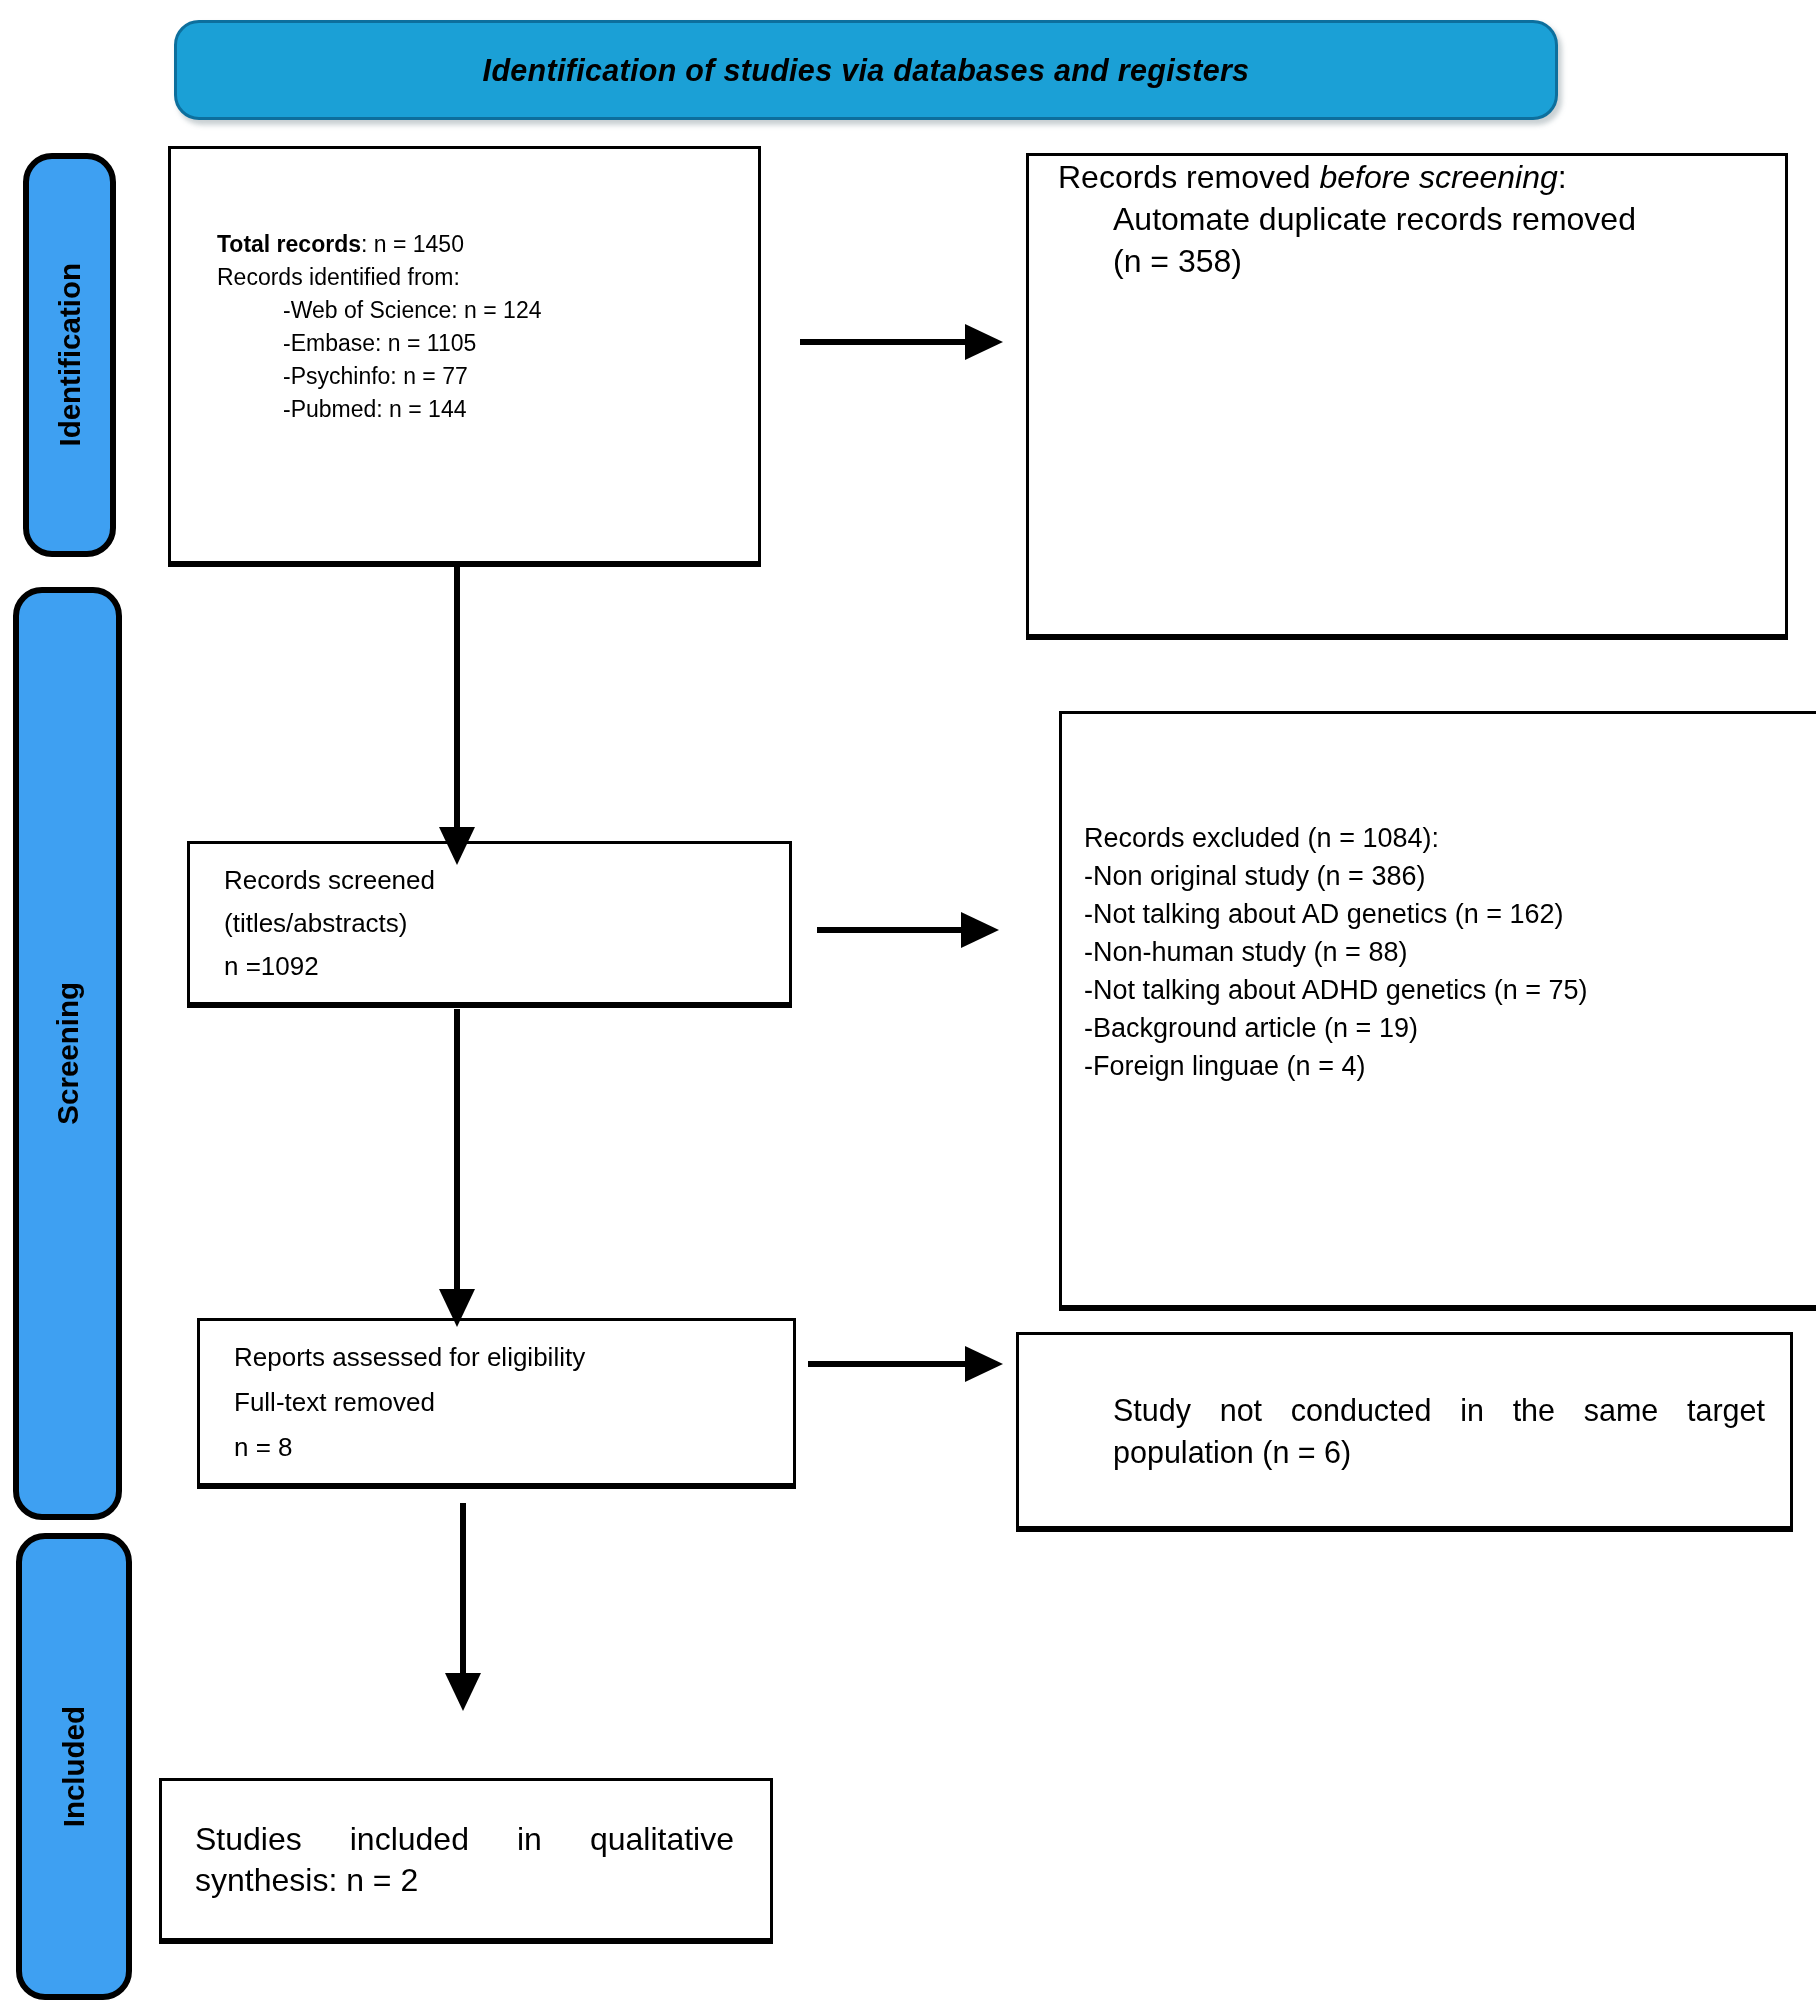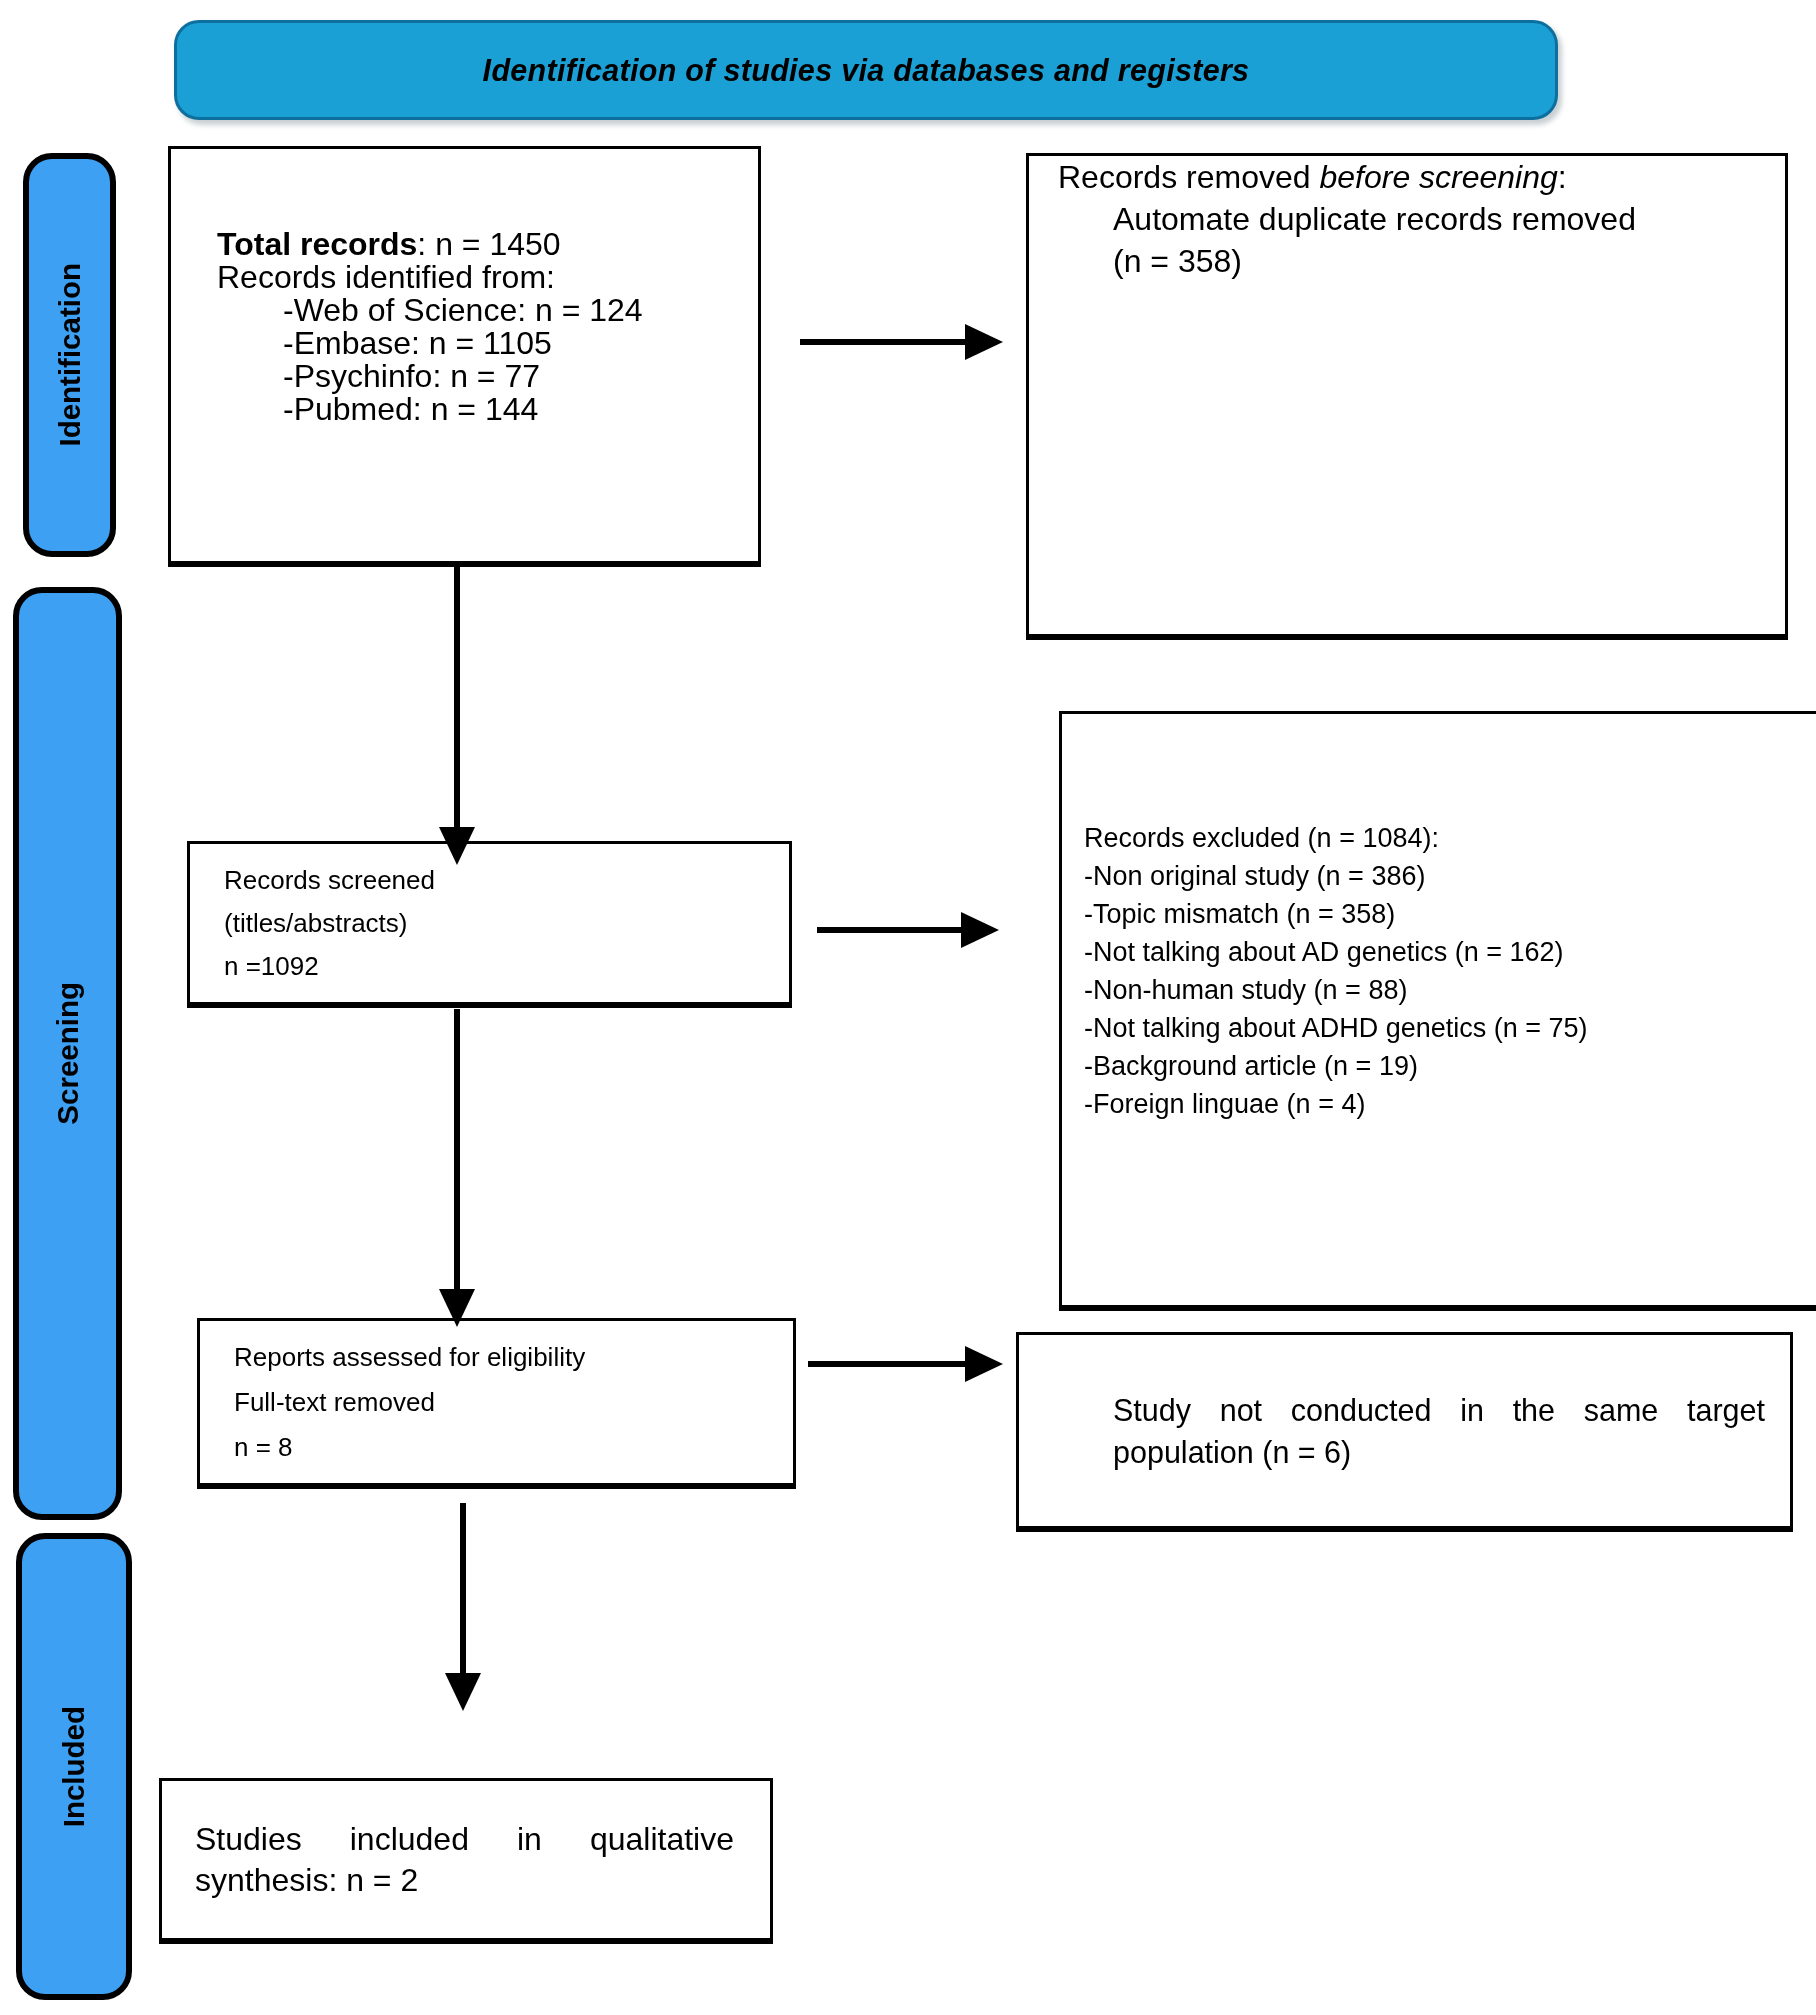--- a/index.html
+++ b/index.html
@@ -72,21 +72,21 @@
     background: #ffffff;
     border: 3.7px solid #000000;
     border-bottom-width: 6.8px;
     z-index: 2;
     display: flex;
     flex-direction: column;
   }
   .fbox-total-records {
     left: 168px; top: 146px; width: 593px; height: 421px;
     padding: 79px 16px 0 46px;
-    font-size: 32px; line-height: 33px;
+    font-size: 23px; line-height: 33px;
   }
   .fbox-total-records .indent { padding-left: 66px; }
 
   .fbox-records-removed {
     left: 1026px; top: 153px; width: 762px; height: 487px;
     padding: 0 21px 42px 29px;
     justify-content: flex-start;
     font-size: 32px; line-height: 42px;
   }
   .fbox-records-removed .indent { padding-left: 55px; }
@@ -203,21 +203,20 @@
 
   <div class="fbox fbox-records-screened">
     <div>Records screened</div>
     <div>(titles/abstracts)</div>
     <div>n =1092</div>
   </div>
 
   <div class="fbox fbox-records-excluded">
     <div>Records excluded (n = 1084):</div>
     <div>-Non original study (n = 386)</div>
-    <div>-Topic mismatch (n = 358)</div>
     <div>-Not talking about AD genetics (n = 162)</div>
     <div>-Non-human study (n = 88)</div>
     <div>-Not talking about ADHD genetics (n = 75)</div>
     <div>-Background article (n = 19)</div>
     <div>-Foreign linguae (n = 4)</div>
   </div>
 
   <div class="fbox fbox-reports-assessed">
     <div>Reports assessed for eligibility</div>
     <div>Full-text removed</div>

